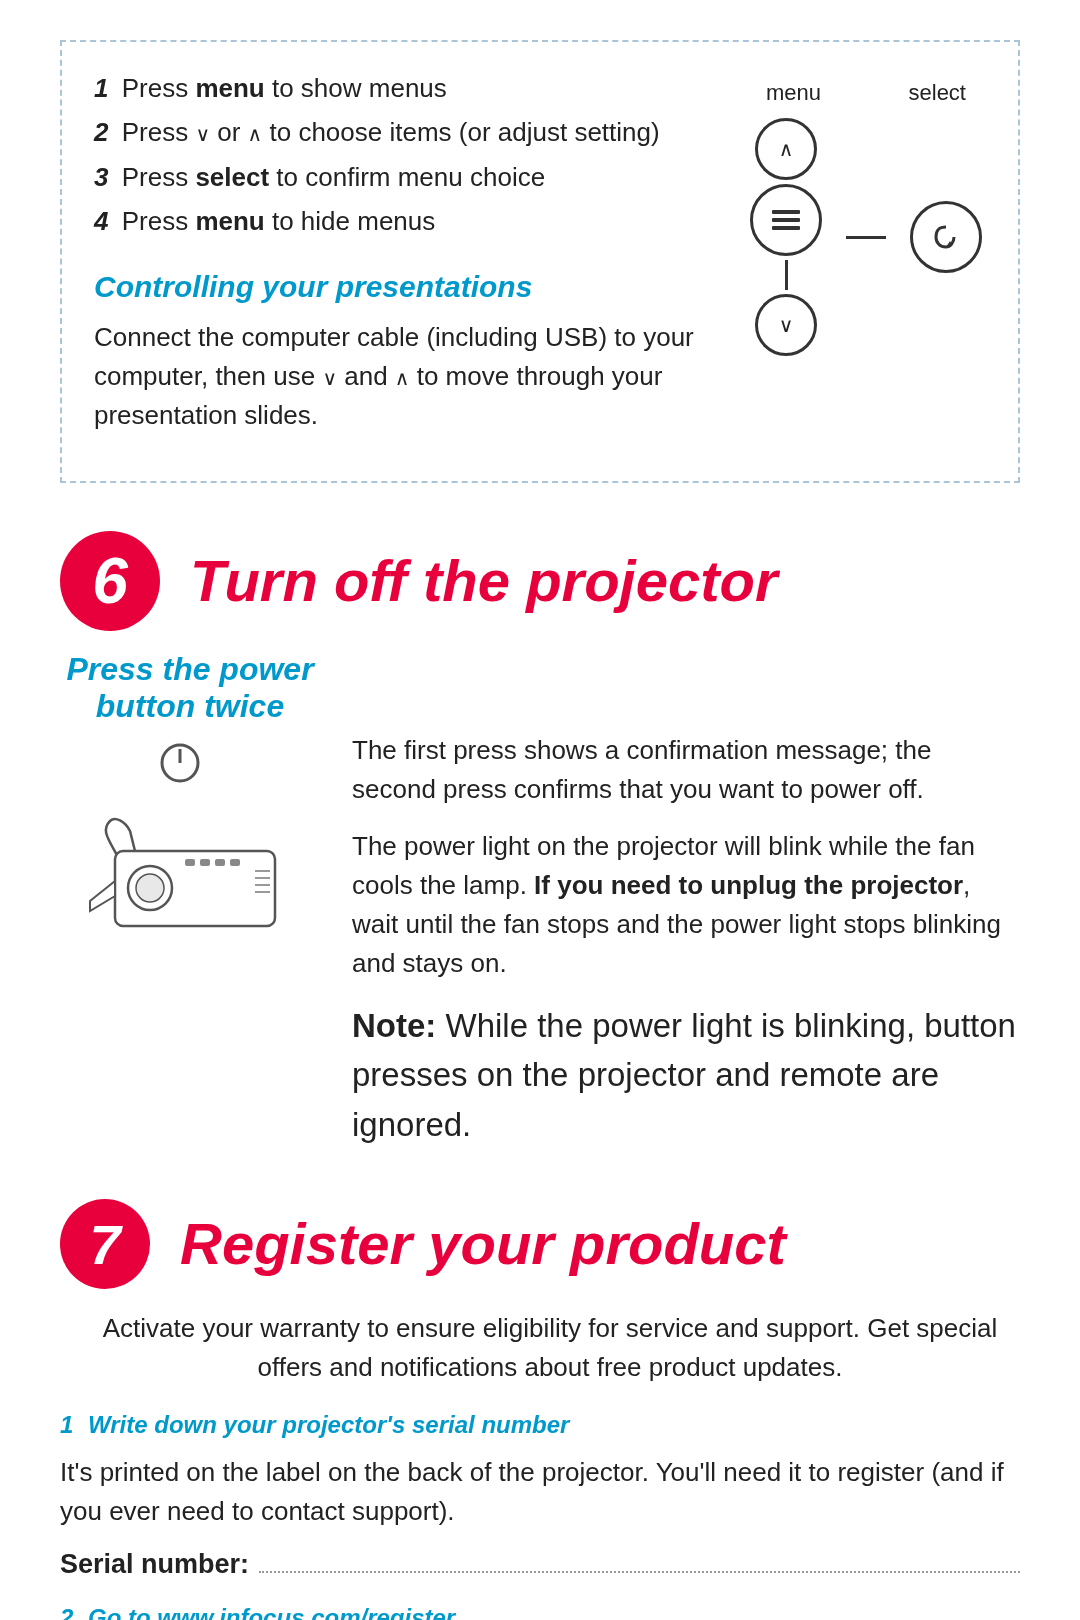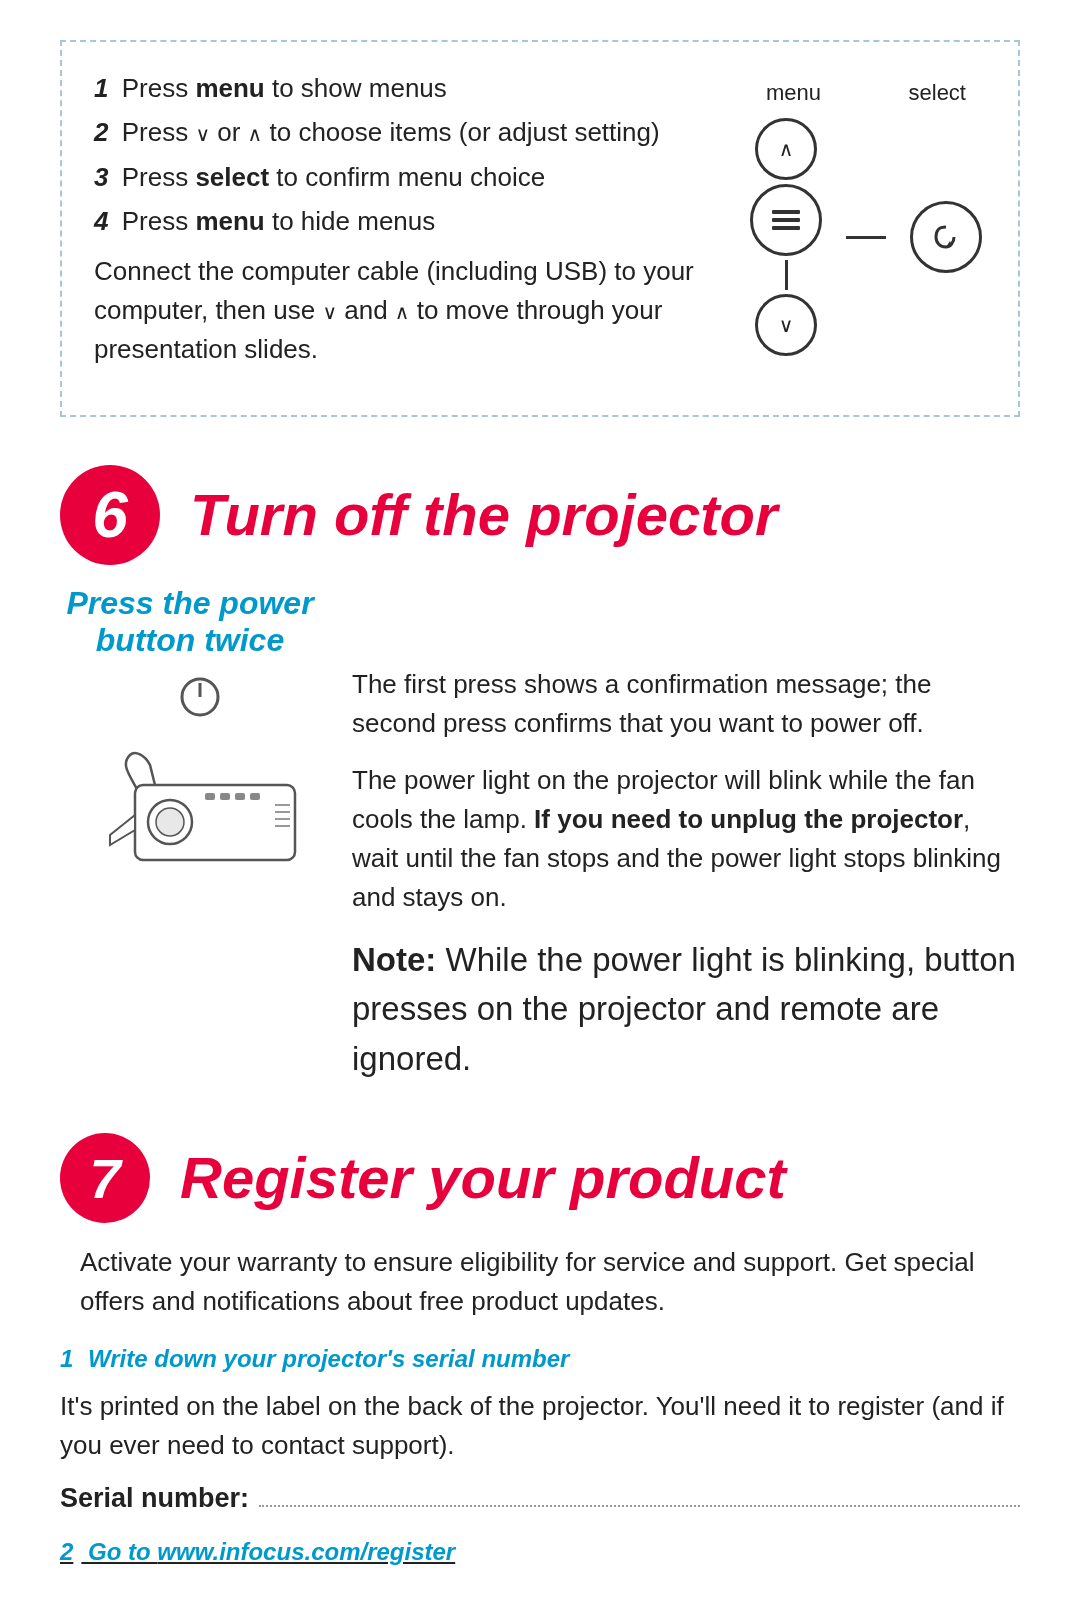--- a/index.html
+++ b/index.html
@@ -39,21 +39,21 @@
       color: #0099cc;
       font-weight: 900;
       font-size: 30px;
       margin-bottom: 14px;
       font-style: italic;
     }
 
     .menu-list {
       list-style: none;
       padding: 0;
-      margin-bottom: 12px;
+      margin-bottom: 30px;
     }
     .menu-list li {
       margin-bottom: 8px;
       font-size: 26px;
       line-height: 1.4;
     }
     .menu-list li .num {
       font-weight: 900;
       font-style: italic;
       color: #222;
@@ -155,21 +155,21 @@
     .step6-content {
       display: flex;
       gap: 32px;
       margin-top: 10px;
     }
     .step6-left {
       width: 260px;
       flex-shrink: 0;
       display: flex;
       flex-direction: column;
-      align-items: flex-end;
+      align-items: flex-start;
     }
     .step6-right {
       flex: 1;
     }
     .sub-heading {
       color: #0099cc;
       font-weight: 900;
       font-size: 32px;
       font-style: italic;
       margin-bottom: 16px;
@@ -188,20 +188,21 @@
       line-height: 1.5;
       color: #222;
     }
 
     
     .step7-body {
       margin-left: 20px;
       font-size: 26px;
       line-height: 1.5;
       margin-bottom: 24px;
+      text-align: center;
     }
     .sub-step-heading {
       color: #0099cc;
       font-size: 24px;
       font-weight: 900;
       font-style: italic;
       margin-bottom: 14px;
     }
     .sub-step-num {
       color: #0099cc;
@@ -257,20 +258,21 @@
       <li>
         <span class="num">3</span>
         Press <span class="bold">select</span> to confirm menu choice
       </li>
       <li>
         <span class="num">4</span>
         Press <span class="bold">menu</span> to hide menus
       </li>
     </ul>
 
+    <div class="section-heading">Controlling your presentations</div>
     <div class="body-text">
       Connect the computer cable (including USB) to your computer, then use <span class="arrow-symbol">∨</span> and <span class="arrow-symbol">∧</span> to move through your presentation slides.
     </div>
   </div>
 
   <div class="info-box-right">
     <div class="remote-labels">
       <span>menu</span>
       <span>select</span>
     </div>

